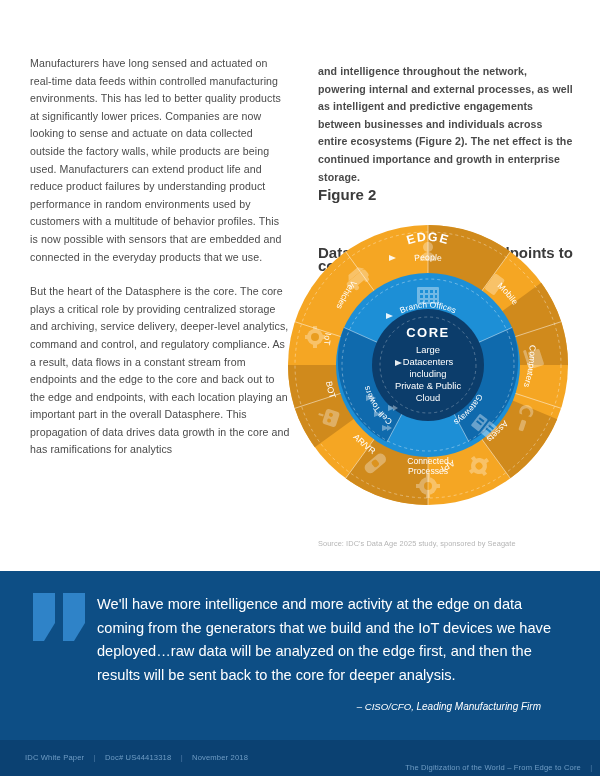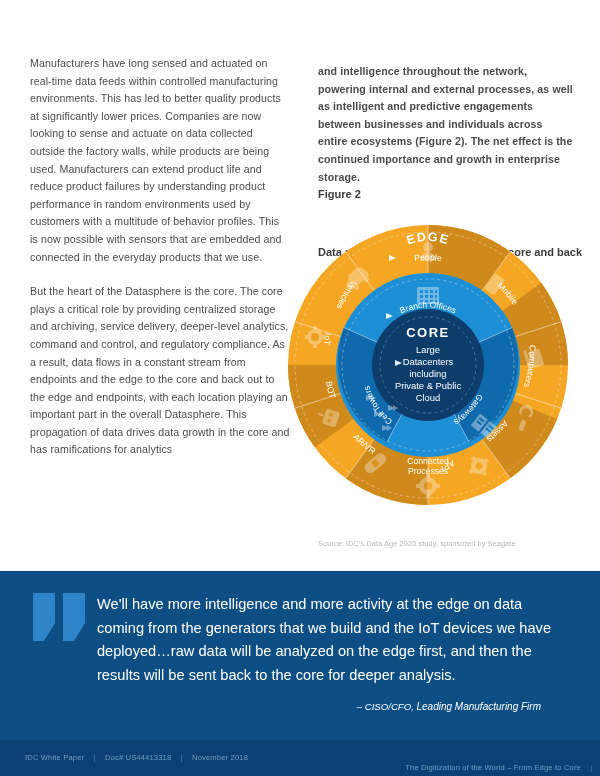--- a/index.html
+++ b/index.html
@@ -48,21 +48,21 @@
     font-weight: bold;
   }
   .para { margin: 0 0 17px 0; }
   .para:last-child { margin-bottom: 0; }
 
   .fig-caption {
     position: absolute;
     left: 318px;
     top: 188px;
     width: 265px;
-    font-size: 11px;
+    font-size: 15px;
     font-weight: bold;
     color: #3b3b3b;
     line-height: 13.5px;
   }
   .fig-caption .fig-num { display: block; }
   .fig-caption .fig-title { display: block; margin-top: 44px; }
 
   
   .figure-wrap {
     position: absolute;

